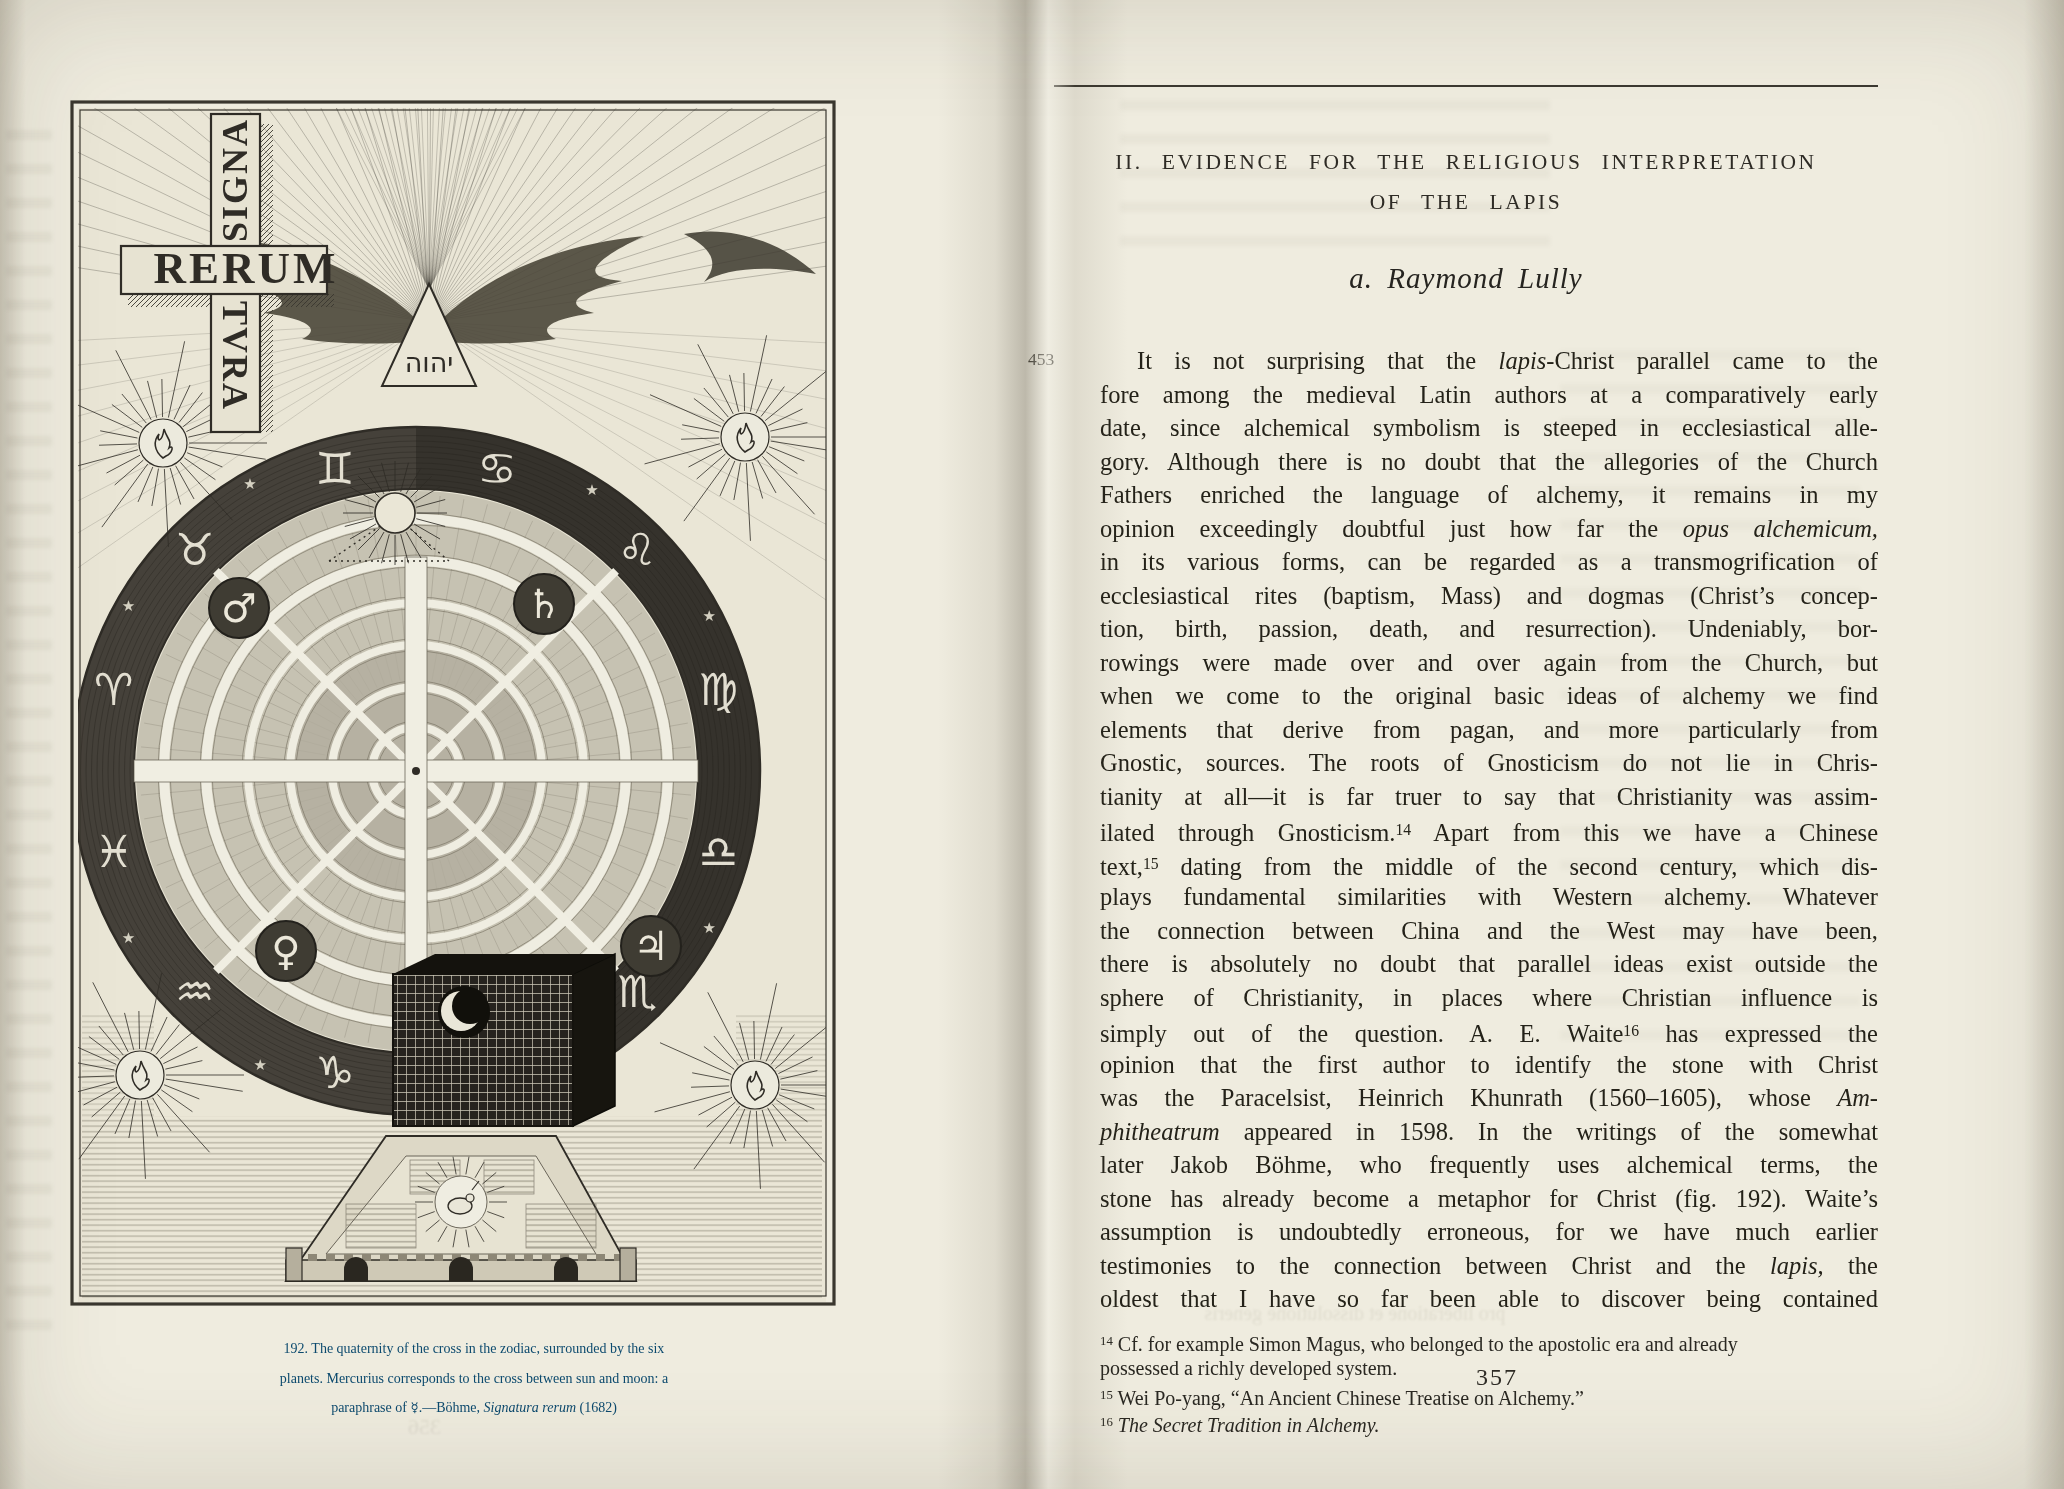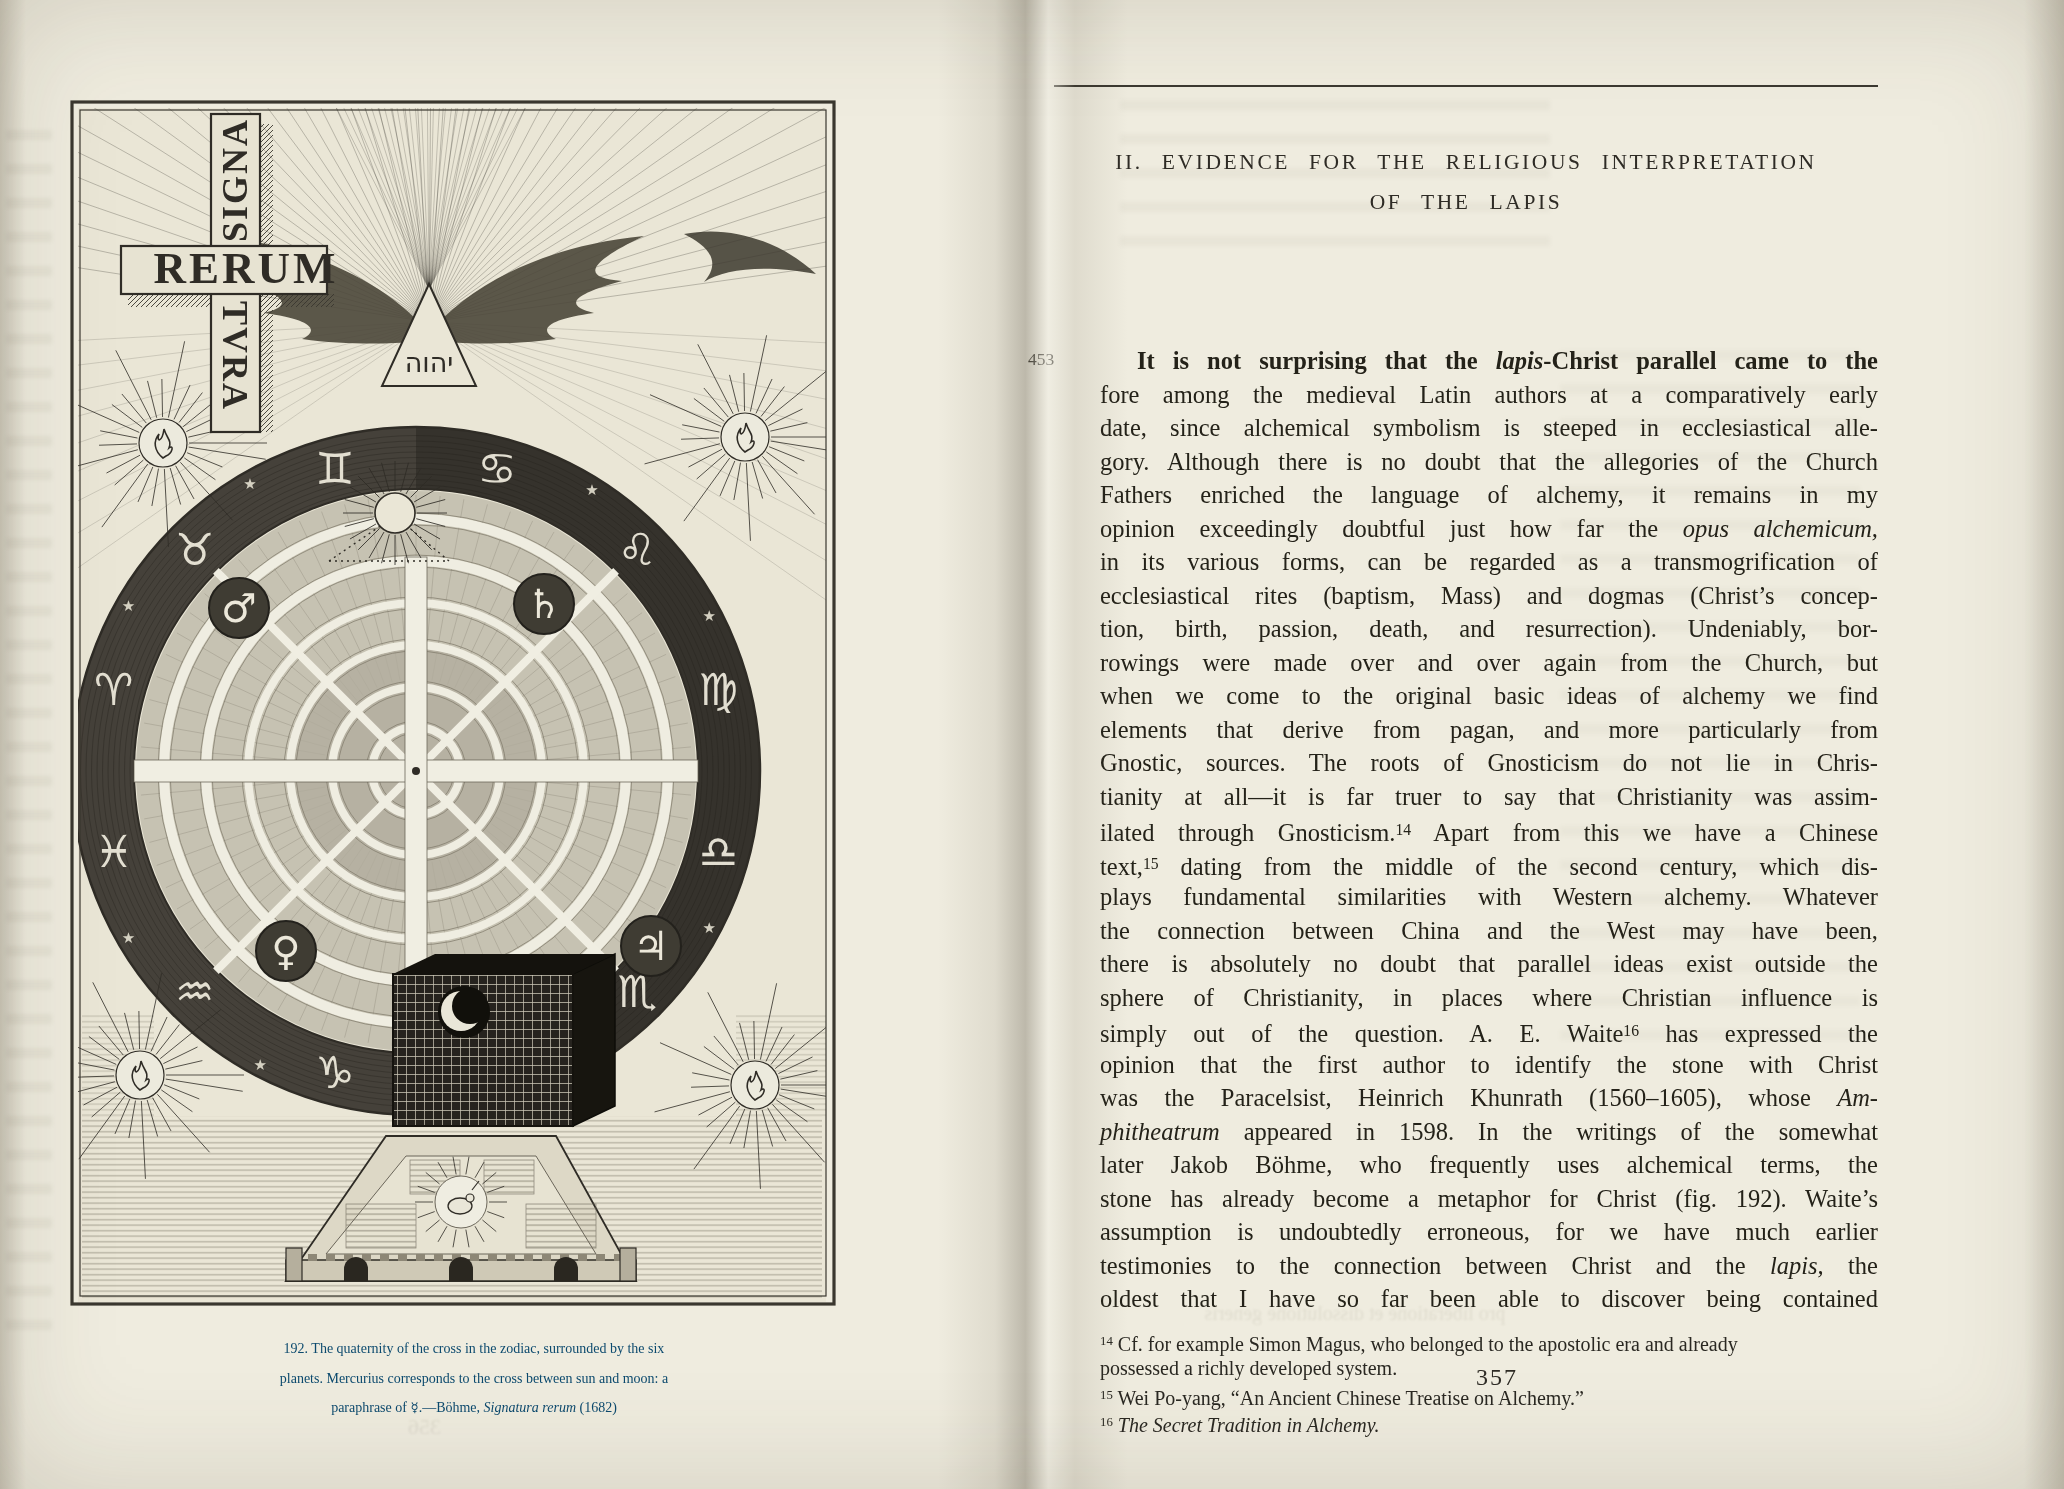--- a/index.html
+++ b/index.html
@@ -25,21 +25,21 @@
     font-size:21px;letter-spacing:3.5px;word-spacing:13px;color:#2e2b25;}
   .head-rule{position:absolute;left:1054px;top:85px;width:824px;height:2.4px;background:#3c3931;}
   .sec-head{position:absolute;left:1054px;width:824px;text-align:center;font-size:21.5px;
     letter-spacing:2.6px;word-spacing:11px;color:#2e2b25;}
   .sub-head{position:absolute;left:1054px;top:262px;width:824px;text-align:center;
     font-style:italic;font-size:29px;letter-spacing:1px;word-spacing:6px;}
   .para-num{position:absolute;left:1028px;top:349px;font-size:17.5px;color:#35322a;}
   .para{position:absolute;left:1100px;top:344px;width:778px;font-size:24.5px;color:#242219;}
   .pline{line-height:33.5px;height:33.5px;text-align:justify;text-align-last:justify;
     -moz-text-align-last:justify;white-space:normal;overflow:visible;}
-  .pline.indent{padding-left:37px;font-weight:bold;}
+  .pline.indent{padding-left:37px;}
   .it{font-style:italic;}
   .sup{font-size:64%;vertical-align:6px;letter-spacing:0;}
   .fnotes{position:absolute;left:1100px;top:1328px;width:790px;font-size:20px;color:#2a2822;}
   .fline{line-height:27px;height:27px;text-align:left;}
   .folio{position:absolute;left:1417px;top:1364px;width:160px;text-align:center;font-size:24px;
     letter-spacing:2px;color:#2e2b25;}
   
   .figure-wrap{position:absolute;left:64px;top:84px;width:780px;height:1240px;}
   .caption{position:absolute;left:88px;top:1326px;width:772px;text-align:center;
     font-size:14px;color:#0c4a6e;margin-top:8px;}
@@ -579,20 +579,21 @@
       <div class="cline"><span>192. The quaternity of the cross in the zodiac, surrounded by the six</span></div>
       <div class="cline"><span>planets. Mercurius corresponds to the cross between sun and moon: a</span></div>
       <div class="cline"><span>paraphrase of </span><span class="glyph">☿</span><span>.—Böhme, </span><span class="it">Signatura rerum</span><span> (1682)</span></div>
     </div>
 
   <div class="head-rule"></div>
 
   <div class="sec-head" style="top:150px;">II. EVIDENCE FOR THE RELIGIOUS INTERPRETATION</div>
   <div class="sec-head" style="top:190px;">OF THE LAPIS</div>
 
+  <div class="sub-head">a. Raymond Lully</div>
 
   <div class="para-num">453</div>
   <div class="para" id="para">
       <div class="pline indent"><span>It is not surprising that the </span><span class="it">lapis</span><span>-Christ parallel came to the</span></div>
       <div class="pline"><span>fore among the medieval Latin authors at a comparatively early</span></div>
       <div class="pline"><span>date, since alchemical symbolism is steeped in ecclesiastical alle-</span></div>
       <div class="pline"><span>gory. Although there is no doubt that the allegories of the Church</span></div>
       <div class="pline"><span>Fathers enriched the language of alchemy, it remains in my</span></div>
       <div class="pline"><span>opinion exceedingly doubtful just how far the </span><span class="it">opus alchemicum,</span></div>
       <div class="pline"><span>in its various forms, can be regarded as a transmogrification of</span></div>

